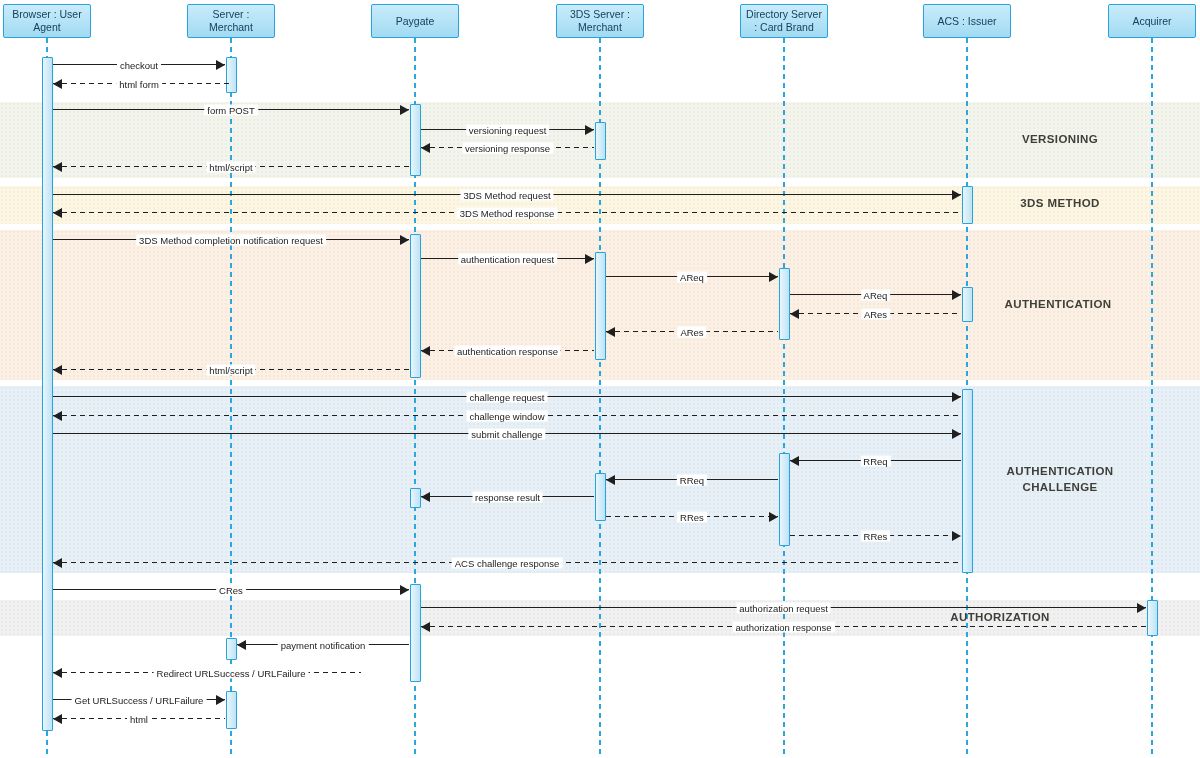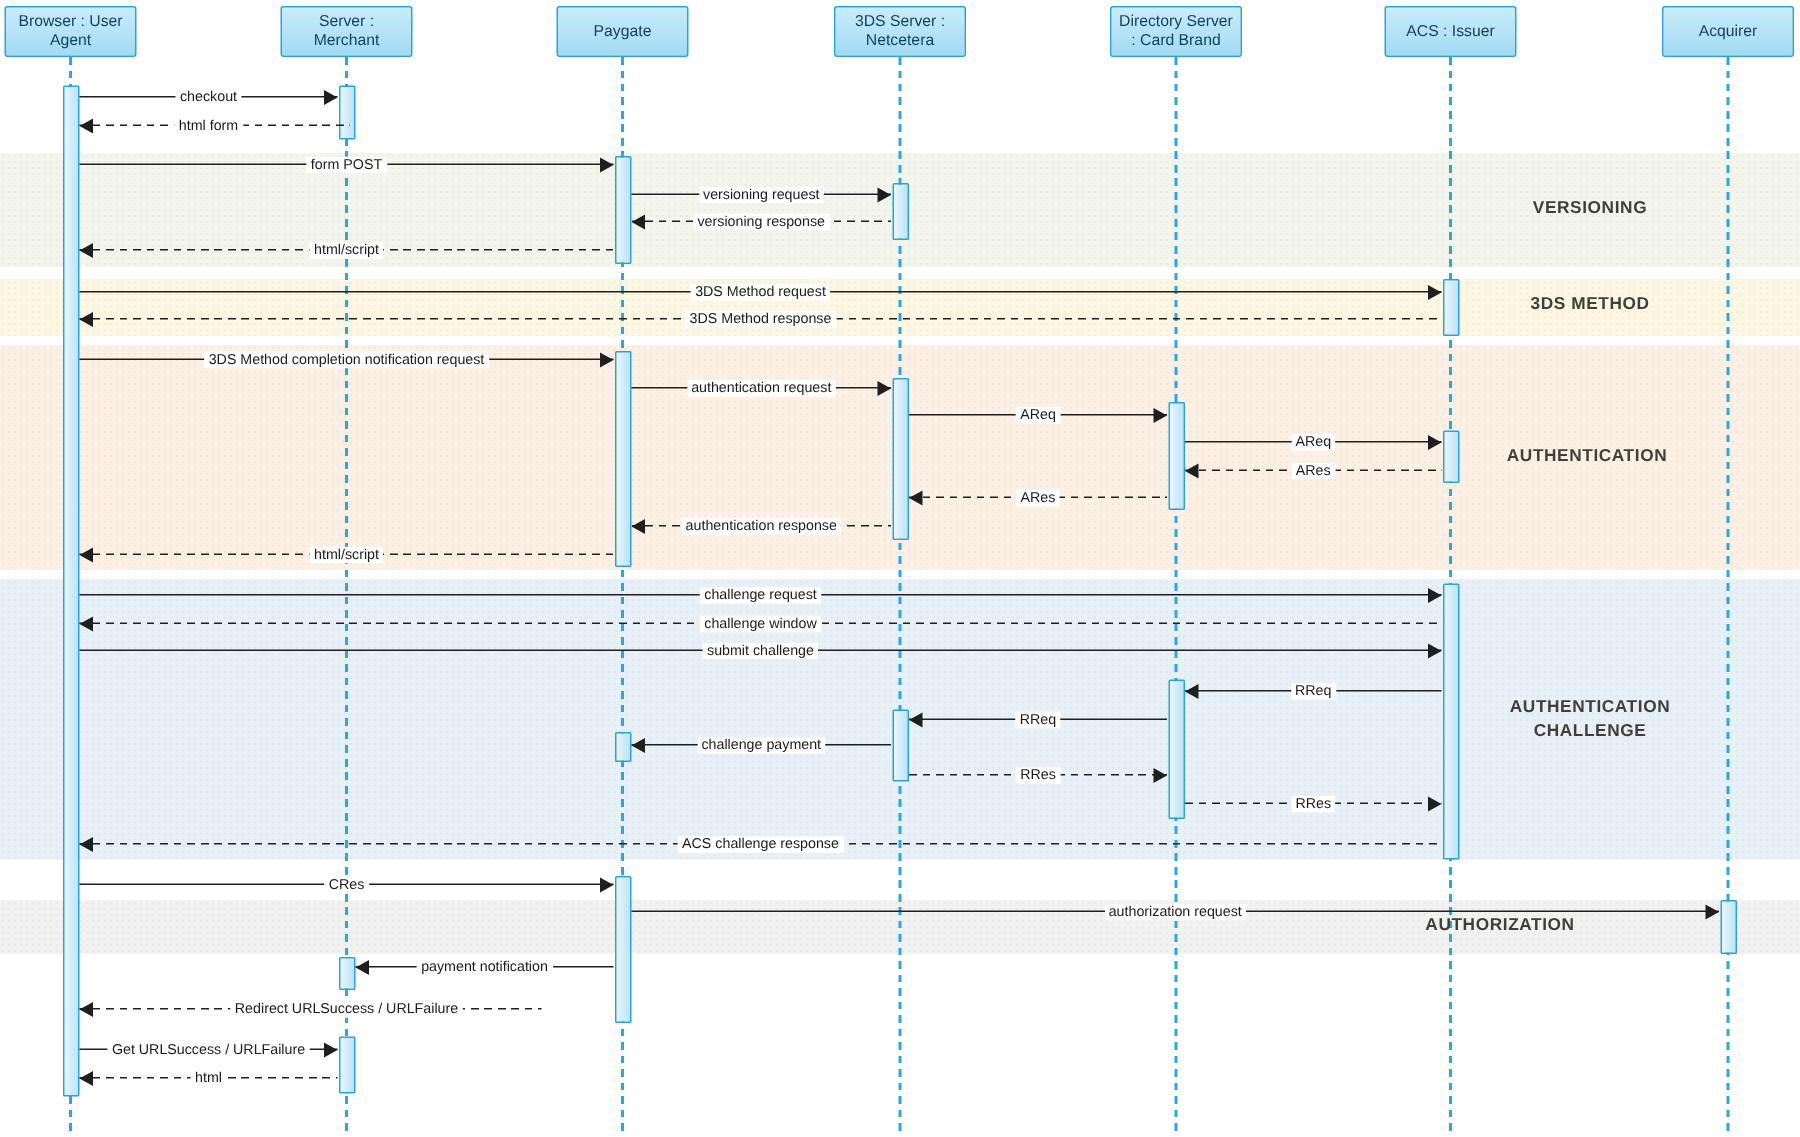--- a/index.html
+++ b/index.html
@@ -57,21 +57,21 @@
     <div class="lifeline" style="left: 230px; top: 38px; height: 720px; background: repeating-linear-gradient(rgb(42, 167, 223) 0px, rgb(42, 167, 223) 5px, transparent 5px, transparent 9px);"></div>
     <div class="pbox" style="left: 187px; top: 4px; border: 1.6px solid rgb(41, 163, 219); background: linear-gradient(rgb(201, 236, 251), rgb(162, 218, 242)); color: rgb(22, 64, 95);">
       <span>Server : Merchant</span>
     </div>
     <div class="lifeline" style="left: 414px; top: 38px; height: 720px; background: repeating-linear-gradient(rgb(42, 167, 223) 0px, rgb(42, 167, 223) 5px, transparent 5px, transparent 9px);"></div>
     <div class="pbox" style="left: 371px; top: 4px; border: 1.6px solid rgb(41, 163, 219); background: linear-gradient(rgb(201, 236, 251), rgb(162, 218, 242)); color: rgb(22, 64, 95); justify-content: center;">
       <span>Paygate</span>
     </div>
     <div class="lifeline" style="left: 599px; top: 38px; height: 720px; background: repeating-linear-gradient(rgb(42, 167, 223) 0px, rgb(42, 167, 223) 5px, transparent 5px, transparent 9px);"></div>
     <div class="pbox" style="left: 556px; top: 4px; border: 1.6px solid rgb(41, 163, 219); background: linear-gradient(rgb(201, 236, 251), rgb(162, 218, 242)); color: rgb(22, 64, 95);">
-      <span>3DS Server : Netcetera</span>
+      <span>3DS Server : Merchant</span>
     </div>
     <div class="lifeline" style="left: 783px; top: 38px; height: 720px; background: repeating-linear-gradient(rgb(42, 167, 223) 0px, rgb(42, 167, 223) 5px, transparent 5px, transparent 9px);"></div>
     <div class="pbox" style="left: 740px; top: 4px; border: 1.6px solid rgb(41, 163, 219); background: linear-gradient(rgb(201, 236, 251), rgb(162, 218, 242)); color: rgb(22, 64, 95);">
       <span>Directory Server : Card Brand</span>
     </div>
     <div class="lifeline" style="left: 966px; top: 38px; height: 720px; background: repeating-linear-gradient(rgb(42, 167, 223) 0px, rgb(42, 167, 223) 5px, transparent 5px, transparent 9px);"></div>
     <div class="pbox" style="left: 923px; top: 4px; border: 1.6px solid rgb(41, 163, 219); background: linear-gradient(rgb(201, 236, 251), rgb(162, 218, 242)); color: rgb(22, 64, 95);">
       <span>ACS : Issuer</span>
     </div>
     <div class="lifeline" style="left: 1151px; top: 38px; height: 720px; background: repeating-linear-gradient(rgb(42, 167, 223) 0px, rgb(42, 167, 223) 5px, transparent 5px, transparent 9px);"></div>
@@ -196,21 +196,21 @@
       <div class="msg-label" style="left: 85.5px;">RReq</div>
     </div>
     <div class="msg" style="left: 606px; width: 172px; top: 474px;">
       <div class="msg-line" style="background: rgb(31, 31, 31);"></div>
       <div class="msg-arrow" style="left: 0px; border-right: 9px solid rgb(31, 31, 31);"></div>
       <div class="msg-label" style="left: 86px;">RReq</div>
     </div>
     <div class="msg" style="left: 421px; width: 173px; top: 491px;">
       <div class="msg-line" style="background: rgb(31, 31, 31);"></div>
       <div class="msg-arrow" style="left: 0px; border-right: 9px solid rgb(31, 31, 31);"></div>
-      <div class="msg-label" style="left: 86.5px;">challenge payment</div>
+      <div class="msg-label" style="left: 86.5px;">response result</div>
     </div>
     <div class="msg" style="left: 606px; width: 172px; top: 511px;">
       <div class="msg-line" style="background: repeating-linear-gradient(90deg, rgb(31, 31, 31) 0px, rgb(31, 31, 31) 5px, transparent 5px, transparent 9px);"></div>
       <div class="msg-arrow" style="right: 0px; border-left: 9px solid rgb(31, 31, 31);"></div>
       <div class="msg-label" style="left: 86px;">RRes</div>
     </div>
     <div class="msg" style="left: 790px; width: 171px; top: 530px;">
       <div class="msg-line" style="background: repeating-linear-gradient(90deg, rgb(31, 31, 31) 0px, rgb(31, 31, 31) 5px, transparent 5px, transparent 9px);"></div>
       <div class="msg-arrow" style="right: 0px; border-left: 9px solid rgb(31, 31, 31);"></div>
       <div class="msg-label" style="left: 85.5px;">RRes</div>
@@ -222,20 +222,25 @@
     </div>
     <div class="msg" style="left: 53px; width: 356px; top: 584px;">
       <div class="msg-line" style="background: rgb(31, 31, 31);"></div>
       <div class="msg-arrow" style="right: 0px; border-left: 9px solid rgb(31, 31, 31);"></div>
       <div class="msg-label" style="left: 178px;">CRes</div>
     </div>
     <div class="msg" style="left: 421px; width: 725px; top: 602px;">
       <div class="msg-line" style="background: rgb(31, 31, 31);"></div>
       <div class="msg-arrow" style="right: 0px; border-left: 9px solid rgb(31, 31, 31);"></div>
       <div class="msg-label" style="left: 362.5px;">authorization request</div>
+    </div>
+    <div class="msg" style="left: 421px; width: 725px; top: 621px;">
+      <div class="msg-line" style="background: repeating-linear-gradient(90deg, rgb(31, 31, 31) 0px, rgb(31, 31, 31) 5px, transparent 5px, transparent 9px);"></div>
+      <div class="msg-arrow" style="left: 0px; border-right: 9px solid rgb(31, 31, 31);"></div>
+      <div class="msg-label" style="left: 362.5px;">authorization response</div>
     </div>
     <div class="msg" style="left: 237px; width: 172px; top: 639px;">
       <div class="msg-line" style="background: rgb(31, 31, 31);"></div>
       <div class="msg-arrow" style="left: 0px; border-right: 9px solid rgb(31, 31, 31);"></div>
       <div class="msg-label" style="left: 86px;">payment notification</div>
     </div>
     <div class="msg" style="left: 53px; width: 308px; top: 667px;">
       <div class="msg-line" style="background: repeating-linear-gradient(90deg, rgb(31, 31, 31) 0px, rgb(31, 31, 31) 5px, transparent 5px, transparent 9px);"></div>
       <div class="msg-arrow" style="left: 0px; border-right: 9px solid rgb(31, 31, 31);"></div>
       <div class="msg-label" style="left: 178px;">Redirect URLSuccess / URLFailure</div>

